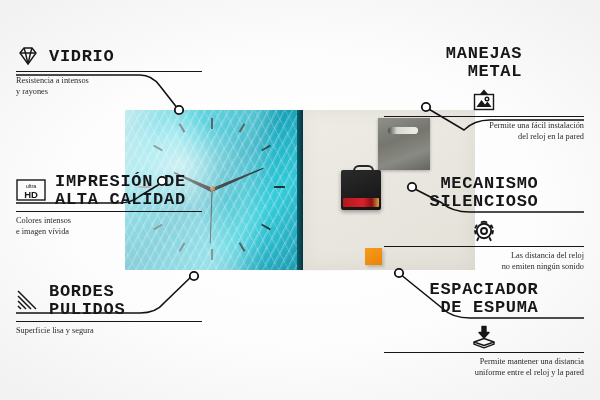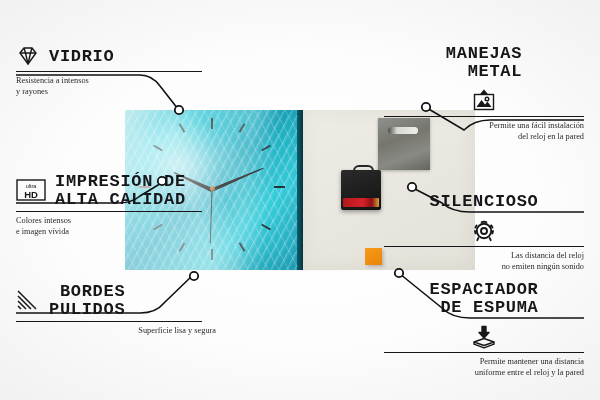--- a/index.html
+++ b/index.html
@@ -209,21 +209,21 @@
       <span>
         <span class="title">IMPRESIÓN DE</span><br>
         <span class="title">ALTA CALIDAD</span>
       </span>
     </div>
     <div class="rule" style="width:186px;"></div>
     <div class="desc">Colores intensos</div>
     <div class="desc">e imagen vívida</div>
   </div>
 
-  <div class="callout left" style="left:16px;top:282px;text-align:right;">
+  <div class="callout left" style="left:16px;top:282px;">
     <div class="head">
       <span class="ico">
         <svg viewBox="0 0 24 24" width="24" height="24" stroke="#17171a" stroke-width="1.5" fill="none">
           <path d="M2 3 L20 21 M2 8 L15 21 M2 13 L10 21 M2 18 L5 21"></path>
         </svg>
       </span>
       <span>
         <span class="title">BORDES</span><br>
         <span class="title">PULIDOS</span>
       </span>
@@ -248,21 +248,21 @@
       </span>
     </div>
     <div class="rule" style="width:200px;"></div>
     <div class="desc">Permite una fácil instalación</div>
     <div class="desc">del reloj en la pared</div>
   </div>
 
   <div class="callout right" style="left:384px;top:174px;">
     <div class="head">
       <span>
-        <br>
+        <span class="title">MECANISMO</span><br>
         <span class="title">SILENCIOSO</span>
       </span>
       <span class="ico">
         <svg viewBox="0 0 24 24" width="24" height="24" fill="none" stroke="#17171a" stroke-width="1.9" stroke-linecap="round">
           <path d="M12 2.6 l2.4 0.5 M12 2.6 l-2.4 0.5 M19.4 6.4 l1.1 2.2 M19.4 6.4 l-1.7 1.7 M21 12 l-0.6 2.4 M4.6 6.4 l-1.1 2.2 M3 12 l0.6 2.4 M6.3 19.1 l-1 2.1 M17.7 19.1 l1 2.1"></path>
           <circle cx="12" cy="12" r="7.2"></circle>
           <circle cx="12" cy="12" r="3"></circle>
         </svg>
       </span>
     </div>

